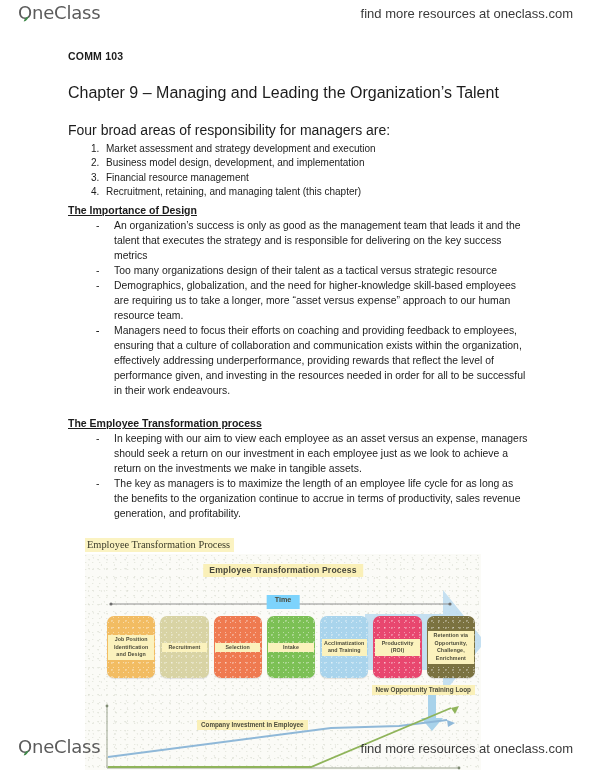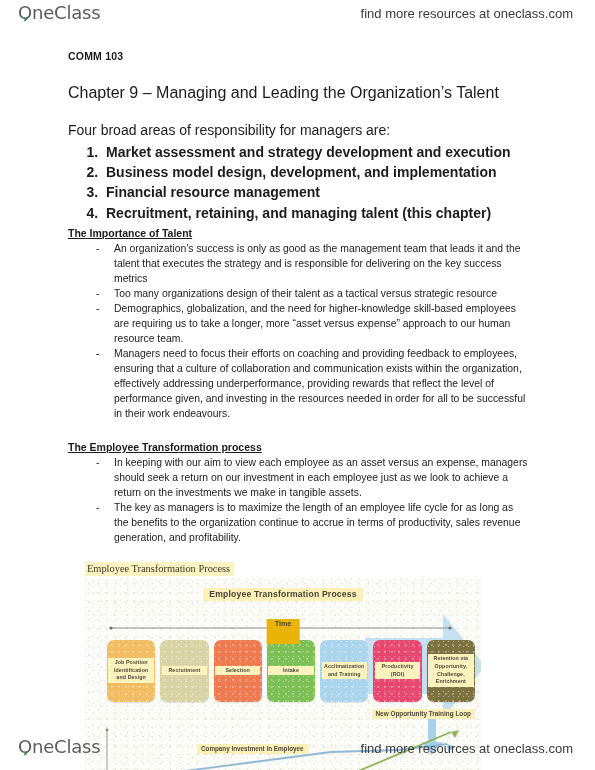--- a/index.html
+++ b/index.html
@@ -72,23 +72,22 @@
     line-height: 1.3;
   }
   p.lead {
     font-size: 14px;
     margin: 17px 0 0 0;
     line-height: 1.42;
   }
   ol.numlist {
     margin: 1px 0 0 0;
     padding: 0 0 0 34px;
-    font-size: 14px;
+    font-size: 10px;
     line-height: 1.45;
-    font-weight: bold;
   }
   ol.numlist li { padding-left: 4px; }
 
   h2.sub-head {
     font-size: 10.5px;
     font-weight: bold;
     text-decoration: underline;
     margin: 1px 0 0 0;
     display: inline-block;
     line-height: 1.4;
@@ -178,22 +177,22 @@
     left: 24px; top: 46px;
     width: 348px; height: 8px;
   }
   .time-label {
     position: absolute;
     left: 50%; top: 41px;
     transform: translateX(-50%);
     font-size: 7.2px;
     font-weight: bold;
     color: #4a4a3c;
-    background: #eab308;
-    padding: 0px 8px 16px 8px;
+    background: #7dd3fc;
+    padding: 0px 8px 5px 8px;
     z-index: 3;
   }
 
   
   .stages {
     position: absolute;
     left: 22px; top: 62px;
     width: 368px;
     height: 62px;
     display: flex;
@@ -295,21 +294,21 @@
 
     <p class="lead">Four broad areas of responsibility for managers are:</p>
 
     <ol class="numlist">
       <li>Market assessment and strategy development and execution</li>
       <li>Business model design, development, and implementation</li>
       <li>Financial resource management</li>
       <li>Recruitment, retaining, and managing talent (this chapter)</li>
     </ol>
 
-    <h2 class="sub-head">The Importance of Talent</h2>
+    <h2 class="sub-head">The Importance of Design</h2>
 
     <ul class="dashlist">
       <li><span class="dash">-</span><span>An organization’s success is only as good as the management team that leads it and the talent that executes the strategy and is responsible for delivering on the key success metrics</span></li>
       <li><span class="dash">-</span><span>Too many organizations design of their talent as a tactical versus strategic resource</span></li>
       <li><span class="dash">-</span><span>Demographics, globalization, and the need for higher-knowledge skill-based employees are requiring us to take a longer, more “asset versus expense” approach to our human resource team.</span></li>
       <li><span class="dash">-</span></li>
       <li><span class="dash">-</span><span>Managers need to focus their efforts on coaching and providing feedback to employees, ensuring that a culture of collaboration and communication exists within the organization, effectively addressing underperformance, providing rewards that reflect the level of performance given, and investing in the resources needed in order for all to be successful in their work endeavours.</span></li>
     </ul>
 
     <h2 class="sub-head spaced">The Employee Transformation process</h2>

